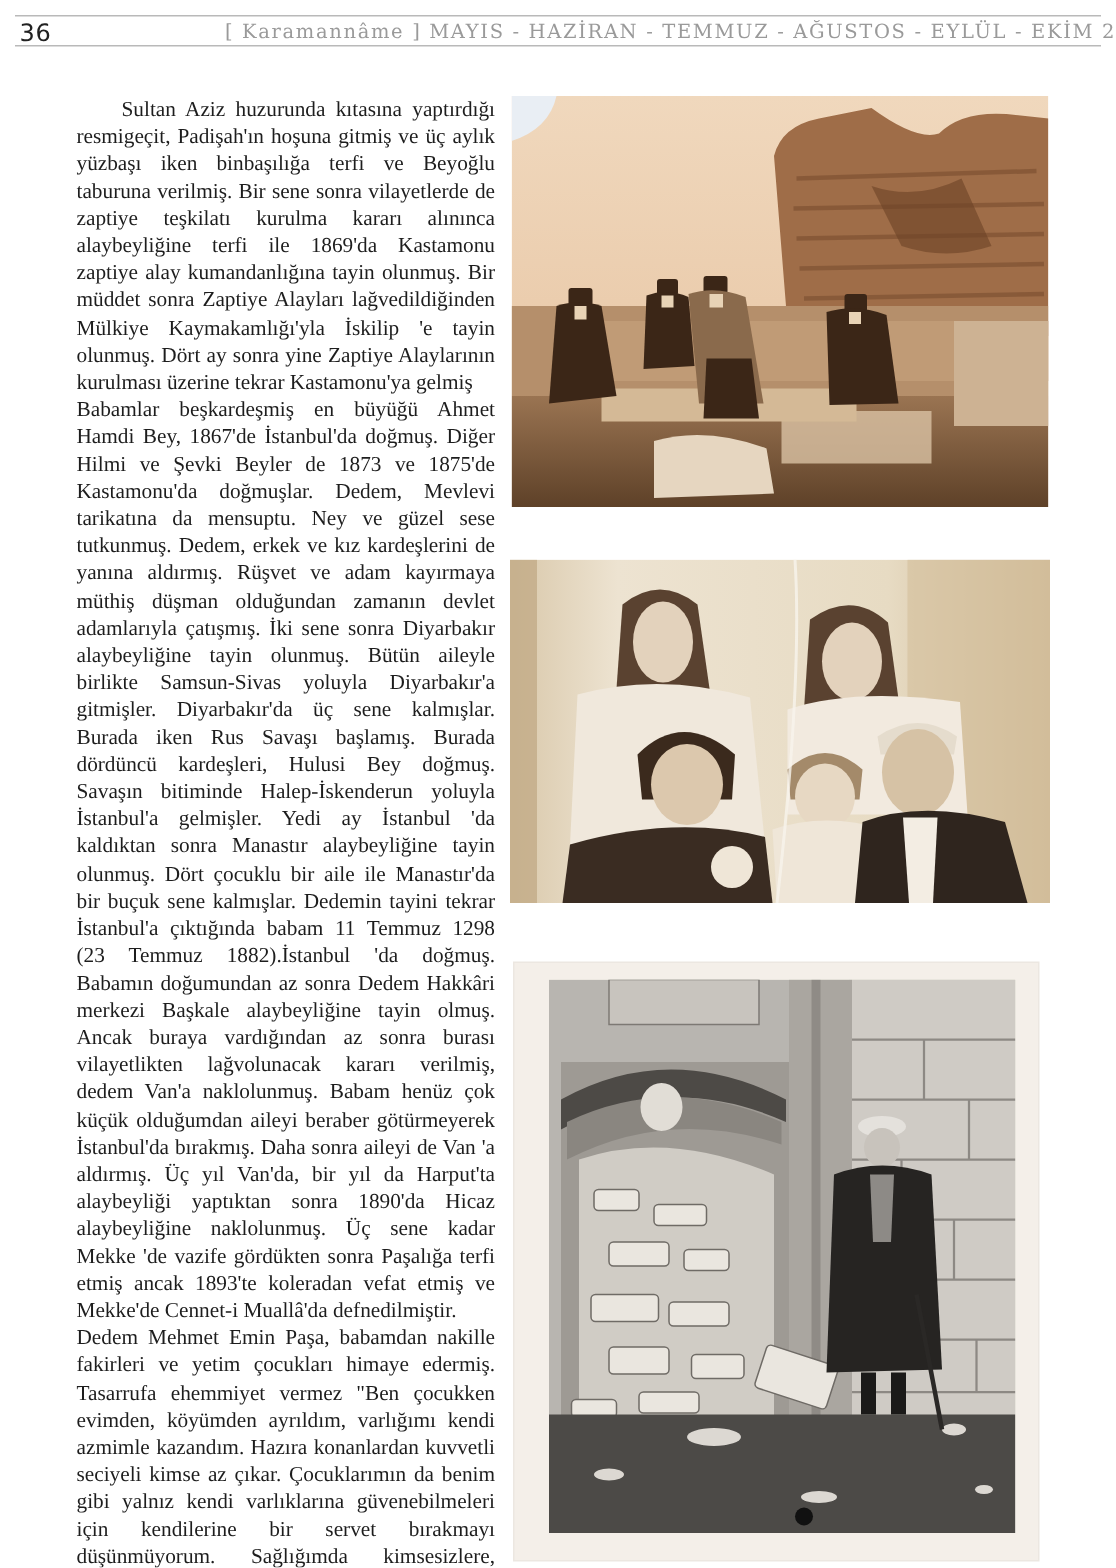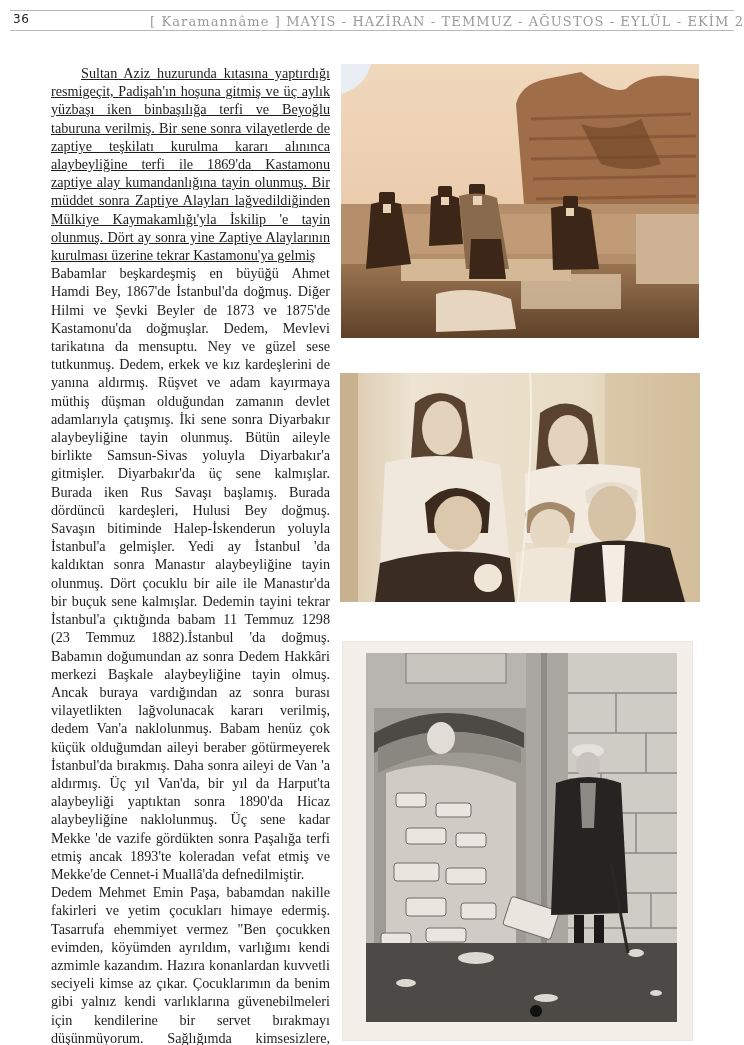--- a/index.html
+++ b/index.html
@@ -1,26 +1,26 @@
 <!DOCTYPE html>
 <html><head>
 <meta charset="utf-8">
 <style>
   html, body { margin: 0; padding: 0; background: #ffffff; }
   body { width: 744px; height: 1045px; position: relative; overflow: hidden; }
 
   .header-line { position: absolute; left: 10px; width: 724px; height: 0; border-top: 1.5px solid #b9b9b9; }
   .header-line.top { top: 10px; }
   .header-line.bottom { top: 30px; }
-  .page-number { position: absolute; left: 13px; top: 12px; font-family: "DejaVu Sans", sans-serif; font-size: 12px; color: #222; letter-spacing: 0.5px; }
+  .page-number { position: absolute; left: 13px; top: 12px; font-family: "DejaVu Sans", sans-serif; font-size: 16px; color: #222; letter-spacing: 0.5px; }
   .running-head { position: absolute; left: 150px; top: 14px; font-family: "DejaVu Serif", serif; font-size: 13px; color: #9a9a9a; letter-spacing: 1.1px; white-space: nowrap; }
 
   .article { position: absolute; left: 51px; top: 64px; width: 279px; font-family: "Liberation Serif", serif; font-size: 14.2px; line-height: 18.2px; color: #1d1d1d; text-align: justify; }
   .article p { margin: 0; }
-  .article p.indent { text-indent: 30px; text-decoration: underline; }
+  .article p.indent { text-indent: 30px; }
 
   .photo { position: absolute; overflow: hidden; }
   .photo svg { display: block; width: 100%; height: 100%; }
 
   #photo-ruins { left: 341px; top: 64px; width: 358px; height: 274px; }
   #photo-family { left: 340px; top: 373px; width: 360px; height: 229px; }
   #photo-frame { left: 343px; top: 642px; width: 349px; height: 398px; background: #f4efe9; box-shadow: 0 0 0 1px #ece7e1; }
   #photo-gate { position: absolute; left: 23px; top: 11px; width: 311px; height: 369px; overflow: hidden; }
 </style>
 </head>

